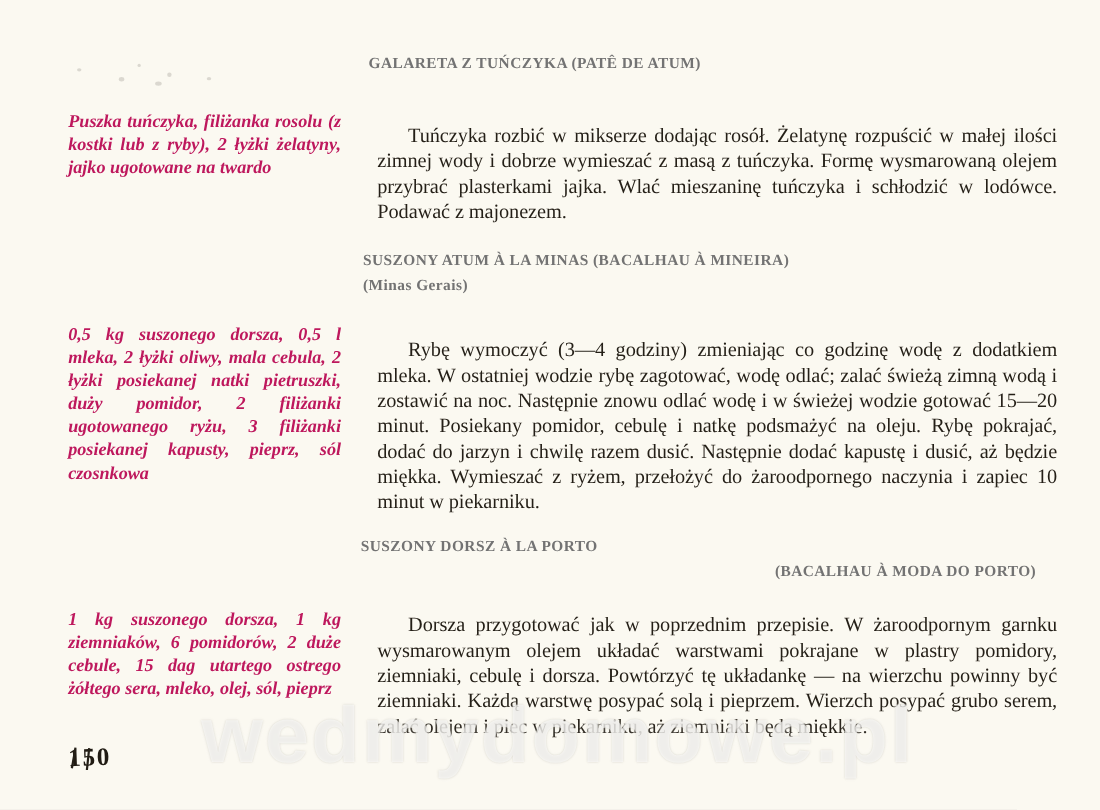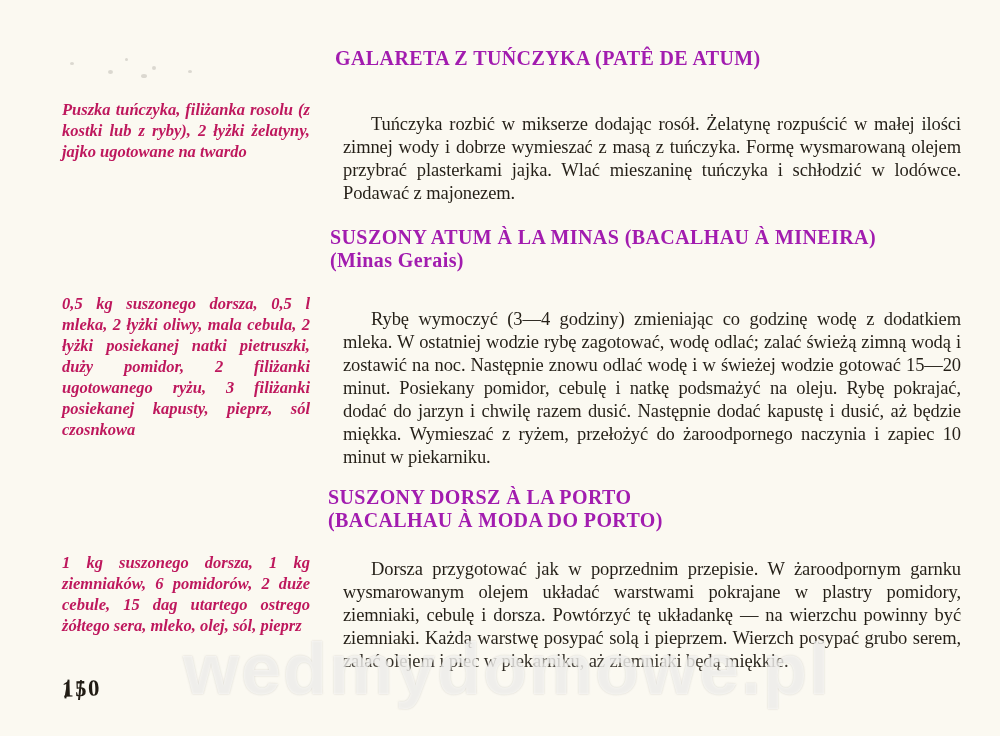--- a/index.html
+++ b/index.html
@@ -8,33 +8,33 @@
     position:relative;
     width:1000px;height:736px;
     background:#fbf9f1;
     overflow:hidden;
     font-family:"Liberation Serif", serif;
     color:#28231a;
   }
   
   .title{
     position:absolute;
-    color:#a21caf;
+    color:#737373;
     font-weight:bold;
-    font-size:20px;
+    font-size:14px;
     line-height:23px;
     letter-spacing:0.4px;
     margin:0;
     font-family:"Liberation Serif", serif;
   }
   .t1{left:335px;top:47px;width:620px;}
   .t2{left:330px;top:226px;width:622px;}
   .t3{left:328px;top:486px;width:614px;}
   .title .line{display:block;}
-  .t3 .line-right{display:block;}
+  .t3 .line-right{display:block;text-align:right;}
   
   .note{
     position:absolute;
     left:62px;width:248px;
     font-style:italic;
     font-weight:bold;
     font-size:16.5px;
     line-height:21px;
     text-align:justify;
     margin:0;

